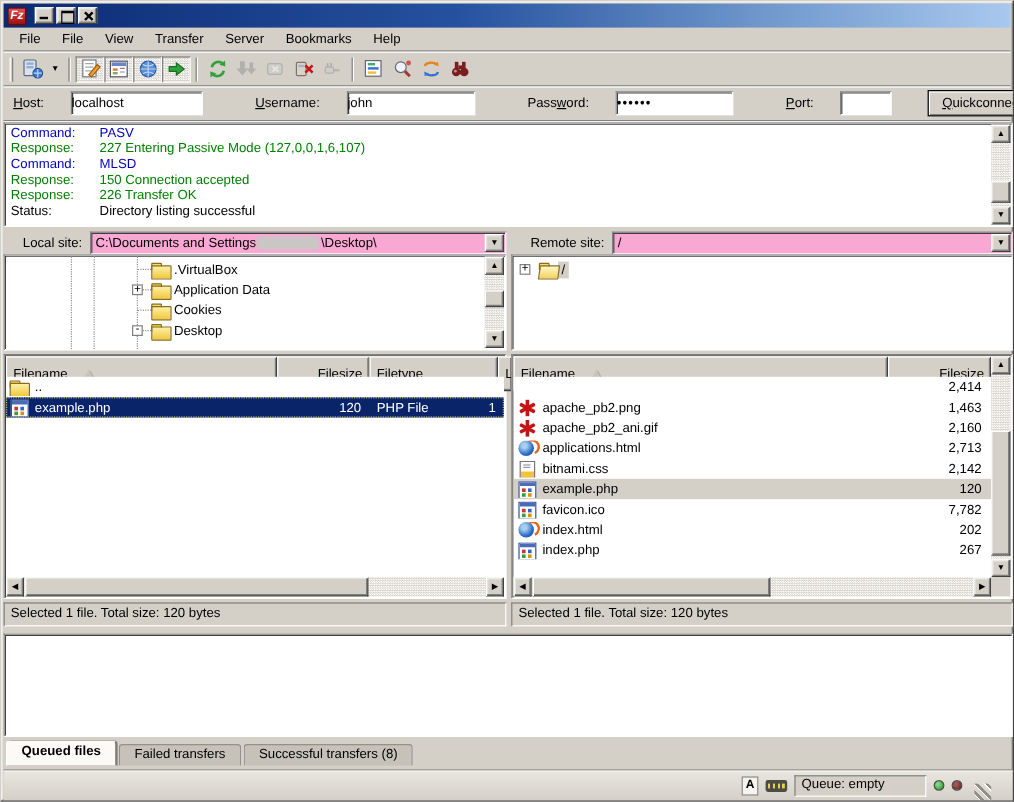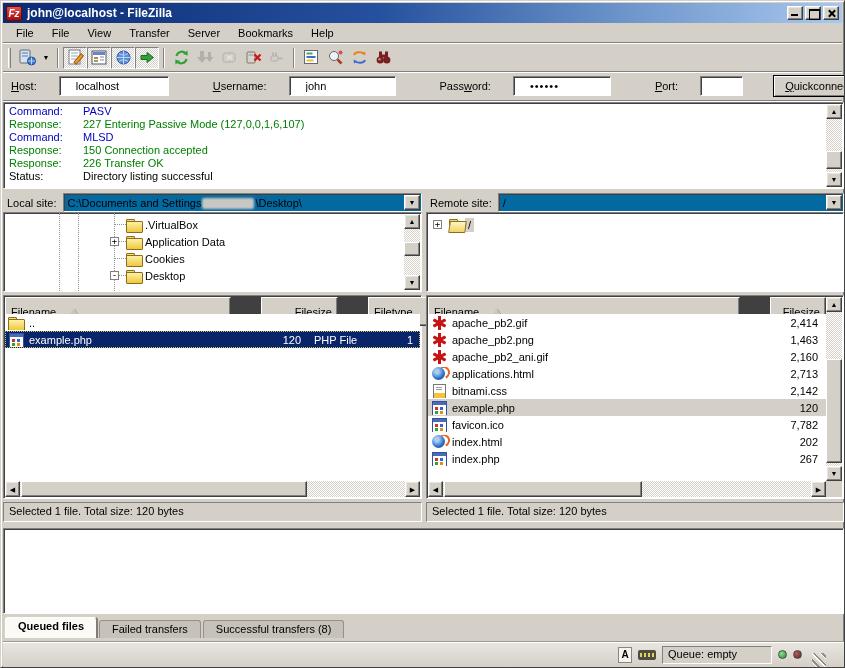--- a/index.html
+++ b/index.html
@@ -34,21 +34,21 @@
 .toolbar { position:absolute; left:2px; top:44px; right:2px; height:25px; display:flex; align-items:center; padding-left:3px; }
 .tgrip { width:3px; height:20px; border-left:1px solid #fff; border-right:1px solid #808080; margin:0 4px 0 2px; }
 .tsep { width:2px; height:20px; border-left:1px solid #808080; border-right:1px solid #fff; margin:0 4px; }
 .tb { width:24px; height:22px; display:flex; align-items:center; justify-content:center; border:1px solid transparent; flex:none; }
 .tb.pressed { border-color:#808080 #fff #fff #808080; background-image: conic-gradient(#fff 25%, #d4d0c8 0 50%, #fff 0 75%, #d4d0c8 0); background-size:2px 2px; }
 .tb.disabled svg { filter:grayscale(1) opacity(.42); }
 .tb-dd { width:14px; height:22px; display:flex; align-items:center; justify-content:center; font-size:7px; border:1px solid transparent; }
 .quickbar { position:absolute; left:2px; top:72px; right:2px; height:26px; display:flex; align-items:center; padding-left:8px; gap:22px; }
 .qlabel { white-space:nowrap; }
 .qinput { height:20px; border:1px solid; border-color:#808080 #fff #fff #808080; box-shadow: inset 1px 1px 0 #404040;
-  background:#fff; padding:2px 16px; font:inherit; outline:none; }
+  background:#fff; padding:2px 0; font:inherit; outline:none; }
 .qgap { width:18px; } .qgap2 { width:14px; }
 .qbtn { height:22px; margin-left:8px; padding:3px 11px; background:#d4d0c8; border:1px solid #000;
   box-shadow: inset 1px 1px 0 #fff, inset -1px -1px 0 #808080; font:inherit; }
 .qbtn-dd { width:16px; height:22px; font-size:7px; display:flex; align-items:center; justify-content:center; }
 
 
 .main { position:absolute; left:2px; top:101px; width:841px; height:565px; }
 
 
 .log { position:absolute; left:0; top:0; width:841px; height:87px; padding:2px 20px 2px 5px; }
@@ -59,38 +59,38 @@
 
 .vscroll { position:absolute; width:16px; }
 .hscroll { position:absolute; height:16px; }
 .sbtn { position:absolute; display:flex; align-items:center; justify-content:center; font-size:7px; line-height:1; width:16px; height:15px; }
 .hbtn { width:15px; height:16px; }
 .vthumb { position:absolute; left:0; width:16px; background:#d4d0c8; border:1px solid; border-color:#fff #404040 #404040 #fff; box-shadow: inset -1px -1px 0 #808080; }
 .hthumb { position:absolute; top:0; height:16px; background:#d4d0c8; border:1px solid; border-color:#fff #404040 #404040 #fff; box-shadow: inset -1px -1px 0 #808080; }
 
 
 .sitebar { position:absolute; top:91px; height:19px; display:flex; align-items:center; }
-.sitebar .lab { flex:none; padding-right:6px; padding-left:4px; }
-.combo { flex:1; height:19px; background:#0369a1; border:1px solid; border-color:#808080 #fff #fff #808080; box-shadow: inset 1px 1px 0 #404040;
+.sitebar .lab { flex:none; padding-right:6px; padding-left:16px; }
+.combo { flex:1; height:19px; background:#f9a8d4; border:1px solid; border-color:#808080 #fff #fff #808080; box-shadow: inset 1px 1px 0 #404040;
   position:relative; display:flex; align-items:center; padding:0 20px 0 4px; white-space:nowrap; overflow:hidden; }
 .combo-btn { position:absolute; right:1px; top:1px; width:16px; height:15px; display:flex; align-items:center; justify-content:center; font-size:7px; }
 .redacted { display:inline-block; width:52px; height:11px; background:#c9c7c3; border-radius:2px; filter:blur(1.2px); margin:0 1px; vertical-align:-2px; }
 .tree { position:absolute; top:110px; height:80px; overflow:hidden; }
 .vline { position:absolute; top:0; bottom:0; width:0; border-left:1px dotted #909090; }
 .hstub { position:absolute; height:0; border-top:1px dotted #909090; }
 .trow { position:absolute; height:17px; display:flex; align-items:center; }
 .exp { width:9px; height:9px; background:#fff; border:1px solid #808080; font-size:9px; line-height:7px; text-align:center;
   font-family:"DejaVu Sans Mono",monospace; margin-right:7px; position:relative; z-index:1; flex:none; }
 .exp.hidden { visibility:hidden; }
 .tlabel { padding:1px 3px; white-space:nowrap; }
 .tlabel.selected { background:#d4d0c8; }
 
 
 .listpane { position:absolute; top:193px; height:204px; }
-.lheader { position:absolute; top:1px; left:1px; right:1px; height:29px; display:flex; background:#404040;gap:30px; }
+.lheader { position:absolute; top:1px; left:1px; right:1px; height:29px; display:flex; background:#e5e5e5; }
 .hcell { background:#d4d0c8; border:1px solid; border-color:#fff #404040 #404040 #fff; box-shadow: inset -1px -1px 0 #808080;
   padding:1px 5px; display:flex; align-items:center; white-space:nowrap; overflow:hidden; flex:none; }
 .hcell.r { justify-content:flex-end; }
 .sortup { width:0; height:0; border-left:4px solid transparent; border-right:4px solid transparent; border-bottom:7px solid #c8c4bc;
   filter:drop-shadow(1px 1px 0 #8a867e); margin-left:14px; }
 .rows { position:absolute; top:18px; left:1px; bottom:17px; background:#fff; overflow:hidden; }
 .row { height:17px; display:flex; align-items:center; white-space:nowrap; }
 .cell { overflow:hidden; flex:none; }
 .c-name { display:flex; align-items:center; gap:5px; padding-left:3px; }
 .c-size { text-align:right; }
@@ -153,21 +153,20 @@
 
 u { text-decoration:underline; }
 </style>
 </head>
 <body>
 
 <div class="window">
 
   <div class="titlebar">
     <span class="appicon">Fz</span>
-    <span class="wtitle">john@localhost - FileZilla</span>
     <span class="wbtn raised g-min"></span>
     <span class="wbtn raised g-max"></span>
     <span class="wbtn raised g-close"></span>
   </div>
 
   <div class="menubar">
     <span class="menu-item">File</span>
     <span class="menu-item">File</span>
     <span class="menu-item">View</span>
     <span class="menu-item">Transfer</span>
@@ -446,24 +445,20 @@
         <span class="hcell" style="width:312px">
             <span>Filename</span>
             <span class="sortup"></span>
           </span>
         <span class="hcell r" style="flex:1">
             <span>Filesize</span>
           </span>
       </div>
       <div class="rows" style="right:17px">
         <div class="row">
-            <span class="cell c-name" style="width:312px">
-              <span class="fi icon-image"></span>
-              <span>apache_pb2.gif</span>
-            </span>
             <span class="cell c-size" style="flex:1; padding-right:8px;">2,414</span>
           </div>
         <div class="row">
             <span class="cell c-name" style="width:312px">
               <span class="fi icon-image"></span>
               <span>apache_pb2.png</span>
             </span>
             <span class="cell c-size" style="flex:1; padding-right:8px;">1,463</span>
           </div>
         <div class="row">

